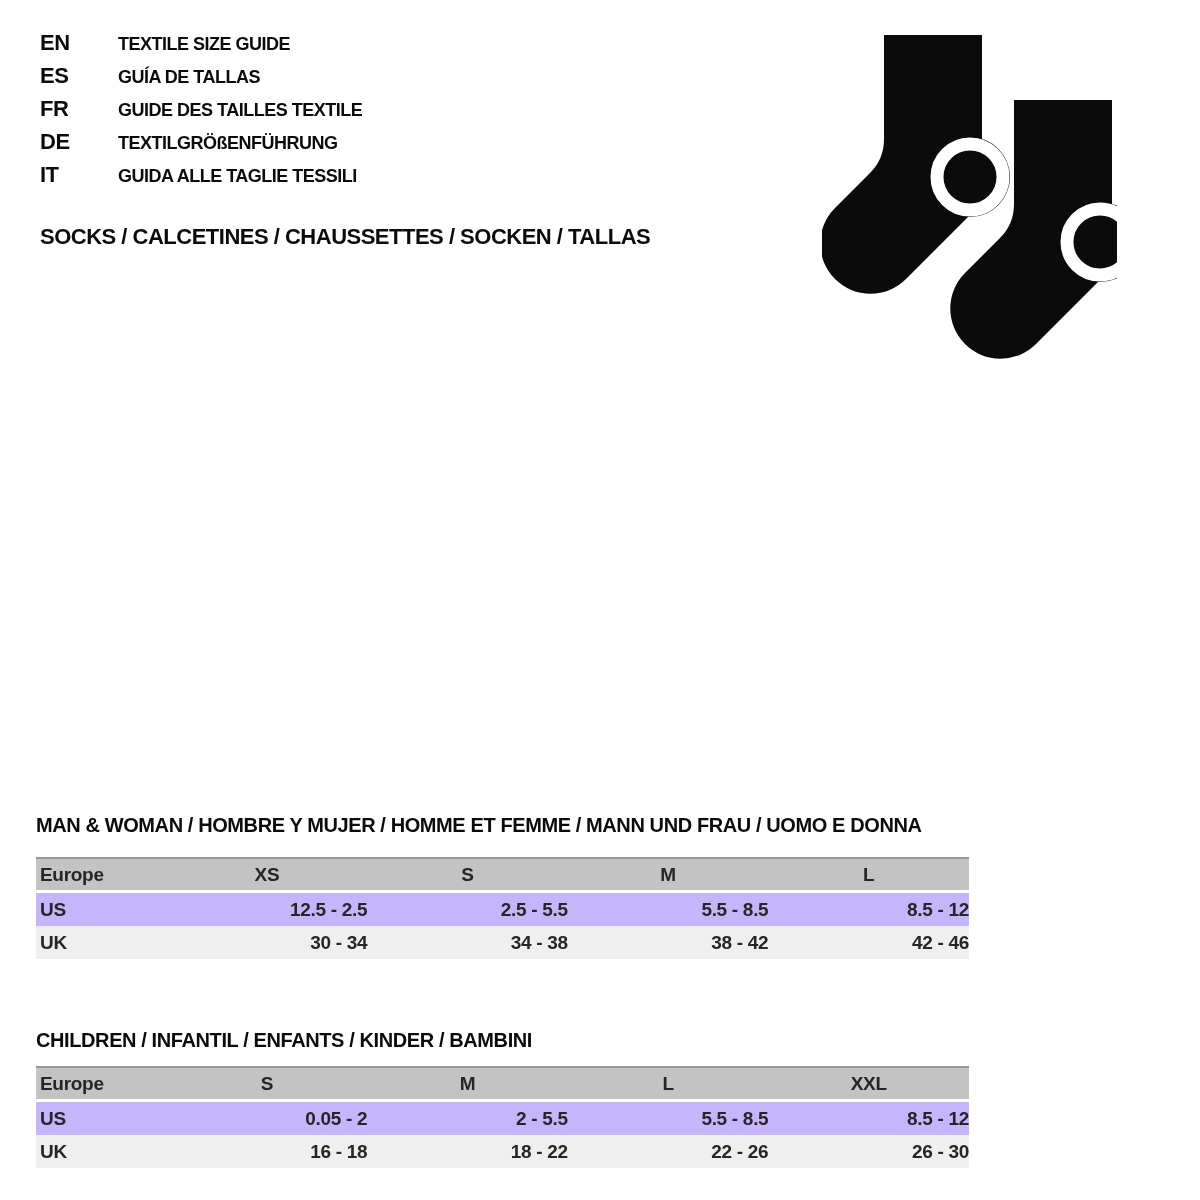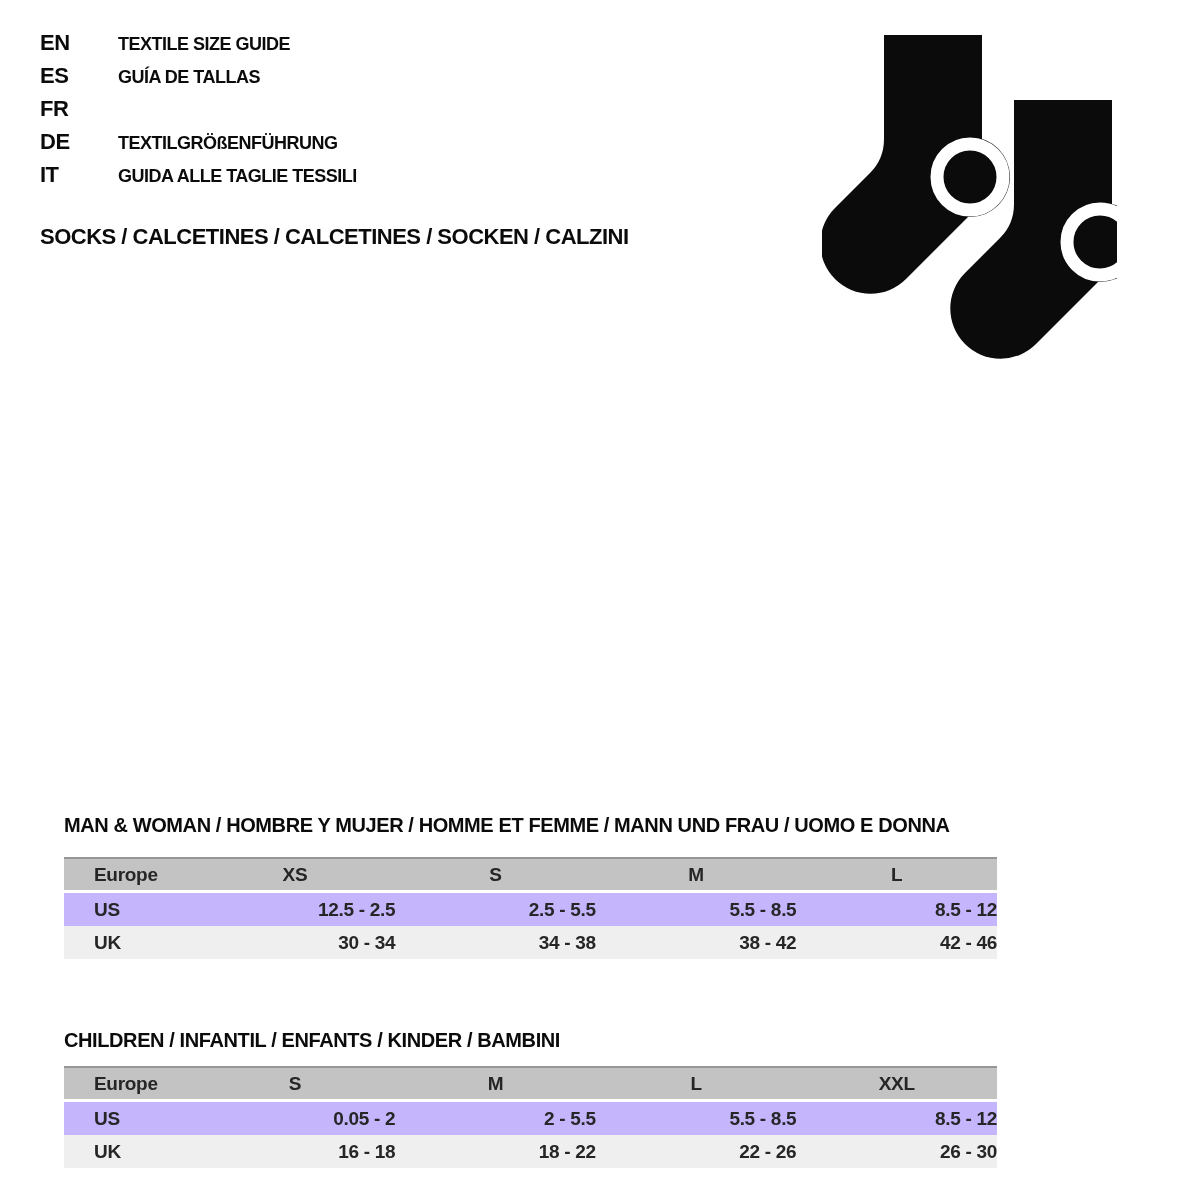--- a/index.html
+++ b/index.html
@@ -33,21 +33,21 @@
   .product-line {
     position: absolute; left: 40px; top: 224px;
     font-size: 22px; font-weight: bold; letter-spacing: -0.5px; color: var(--black); white-space: nowrap;
   }
 
   
   .socks-icon { position: absolute; left: 822px; top: 35px; width: 295px; height: 330px; }
   .socks-icon svg { display: block; fill: var(--black); }
 
   
-  .table-block { position: absolute; left: 36px; width: 933px; margin-left: 28px; }
+  .table-block { position: absolute; left: 36px; width: 933px; }
   .tb1 { top: 814px; }
   .tb2 { top: 1029px; }
   .table-title {
     font-size: 20px; font-weight: bold; letter-spacing: -0.4px; color: var(--black);
     margin: 0 0 20px 0; white-space: nowrap;
   }
   .tb2 .table-title { margin-bottom: 14px; }
   table.size-table {
     width: 100%;
     border-collapse: separate; border-spacing: 0;
@@ -61,21 +61,21 @@
     color: var(--text);
     padding: 0;
     vertical-align: middle;
   }
   table.size-table thead th {
     background: var(--header-bg);
     border-top: 2px solid var(--header-border);
     border-bottom: 3px solid #ffffff;
     height: 36px;
   }
-  table.size-table th:first-child { text-align: left; padding-left: 30px; }
+  table.size-table th:first-child { text-align: left; padding-left: 4px; }
   table.size-table td { text-align: right; }
   table.size-table thead th:not(:first-child) { text-align: center; }
   table.size-table tbody tr.row-even { background: #c4b5fd; }
   table.size-table tbody tr.row-odd { background: var(--row-alt-bg); }
 </style>
 </head>
 <body>
 
 <div class="page">
 
@@ -83,32 +83,33 @@
     <div class="lang-row">
       <span class="lang-code">EN</span>
       <span class="lang-label">TEXTILE SIZE GUIDE</span>
     </div>
     <div class="lang-row">
       <span class="lang-code">ES</span>
       <span class="lang-label">GUÍA DE TALLAS</span>
     </div>
     <div class="lang-row">
       <span class="lang-code">FR</span>
+      <span class="lang-label">GUIDE DES TAILLES TEXTILE</span>
     </div>
     <div class="lang-row">
       <span class="lang-code">DE</span>
       <span class="lang-label">TEXTILGRÖßENFÜHRUNG</span>
     </div>
     <div class="lang-row">
       <span class="lang-code">IT</span>
       <span class="lang-label">GUIDA ALLE TAGLIE TESSILI</span>
     </div>
   </div>
 
-  <div class="product-line">SOCKS / CALCETINES / CALCETINES / SOCKEN / CALZINI</div>
+  <div class="product-line">SOCKS / CALCETINES / CHAUSSETTES / SOCKEN / TALLAS</div>
 
   <div class="socks-icon">
     <svg viewBox="0 0 295 330" width="295" height="330" xmlns="http://www.w3.org/2000/svg" aria-hidden="true">
       <defs>
         <g id="sock">
           <path d="M62,0 H160 V148 Q160,168 146,182 L84,244 A50,50 0 0 1 13,173 L48,138 Q62,124 62,104 Z"></path>
           <circle cx="148" cy="142" r="40"></circle>
           <circle cx="148" cy="142" r="33" fill="none" stroke="#ffffff" stroke-width="13"></circle>
         </g>
       </defs>

